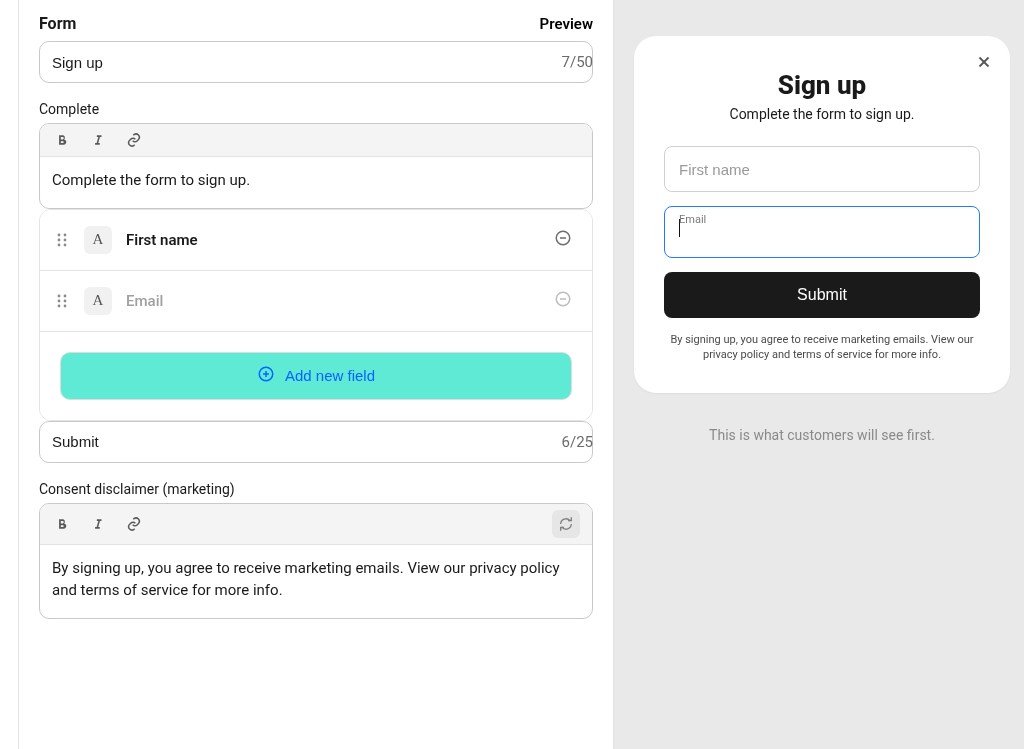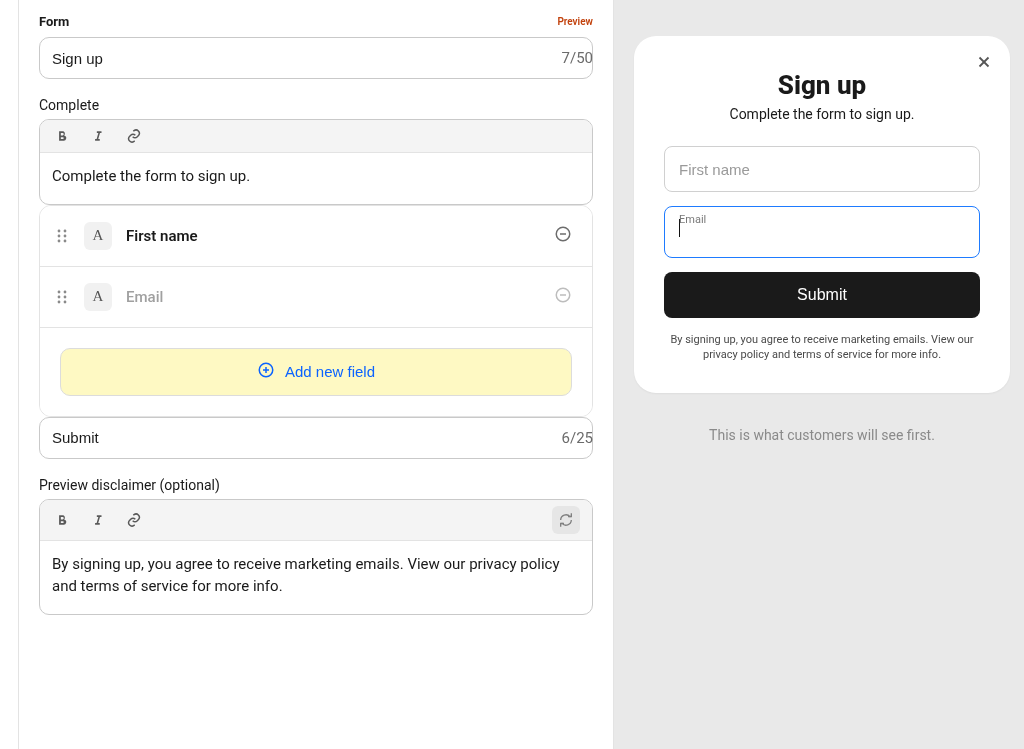--- a/index.html
+++ b/index.html
@@ -42,27 +42,27 @@
     padding:14px 20px 20px 20px;
   }
   .section-header{
     display:flex;
     justify-content:space-between;
     align-items:center;
     margin-bottom:8px;
   }
   .section-header h2{
     margin:0;
-    font-size:13px;
+    font-size:16px;
     font-weight:700;
     text-align:right;
   }
   .preview-link{
-    color:#c2410c;
-    font-size:10px;
+    color:#000000;
+    font-size:15px;
     font-weight:600;
     cursor:pointer;
     text-decoration:none;
   }
   .field-label{
     font-size:14px;
     margin:10px 0 6px 0;
   }
   .input-wrap{
     position:relative;
@@ -161,21 +161,21 @@
   .field-row.dim .row-action{color:#bdbdbd;}
   .add-field-wrap{
     padding:20px;
     background:#fff;
   }
   .add-field-btn{
     width:100%;
     height:48px;
     border:1px solid #dcdcdc;
     border-radius:10px;
-    background:#fef9c3;
+    background:#5eead4;
     display:flex;
     align-items:center;
     justify-content:center;
     gap:10px;
     color:#0b63ff;
     font-size:15px;
     font-weight:500;
     cursor:pointer;
   }
   .add-field-btn svg{color:#0b63ff;}
@@ -376,21 +376,21 @@
           <span>Add new field</span>
         </button>
       </div>
     </div>
 
     <div class="input-wrap">
       <input class="text-input" type="text" value="Submit" style="">
       <span class="char-counter">6/25</span>
     </div>
 
-    <div class="field-label" style="margin-top:18px">Preview disclaimer (optional)</div>
+    <div class="field-label" style="margin-top:18px">Consent disclaimer (marketing)</div>
     <div class="rte">
       <div class="rte-toolbar">
         <span class="tbtn">
           <svg width="14" height="14" viewBox="0 0 24 24" fill="currentColor">
               <path d="M7 4h6a4 4 0 0 1 2.7 6.95A4.5 4.5 0 0 1 13.5 20H7V4zm3 3v4h3a2 2 0 0 0 0-4h-3zm0 7v3h3.5a1.5 1.5 0 0 0 0-3H10z"></path>
             </svg>
         </span>
         <span class="tbtn">
           <svg width="14" height="14" viewBox="0 0 24 24" fill="currentColor">
               <path d="M10 4h8v3h-2.6l-3 10H15v3H7v-3h2.6l3-10H10z"></path>

